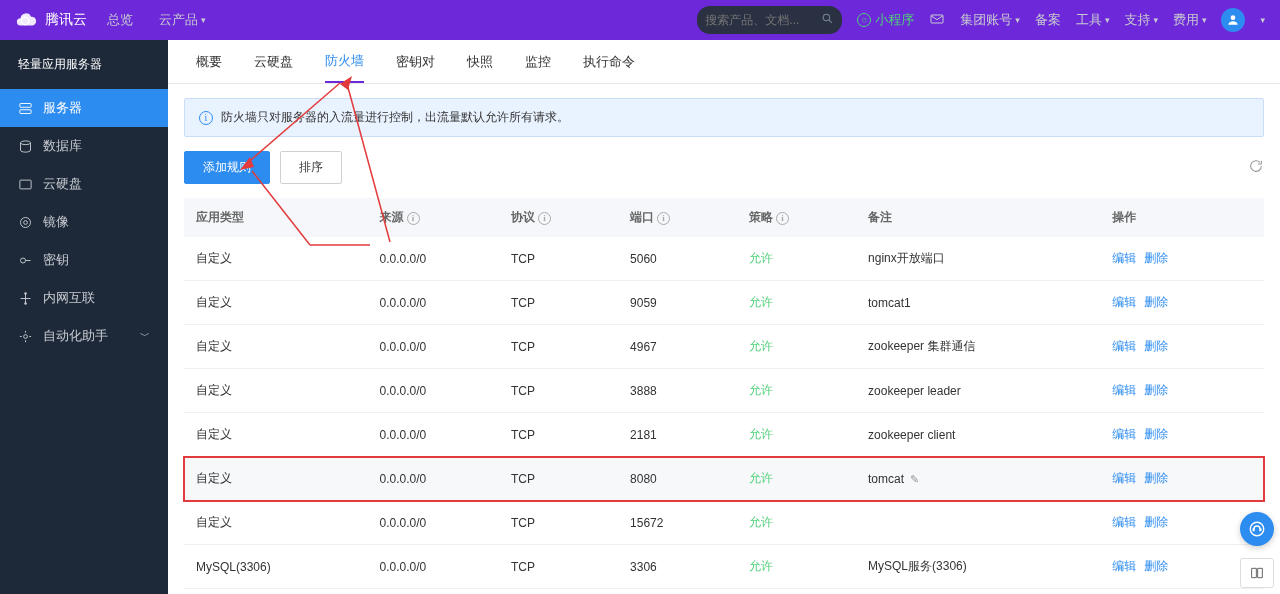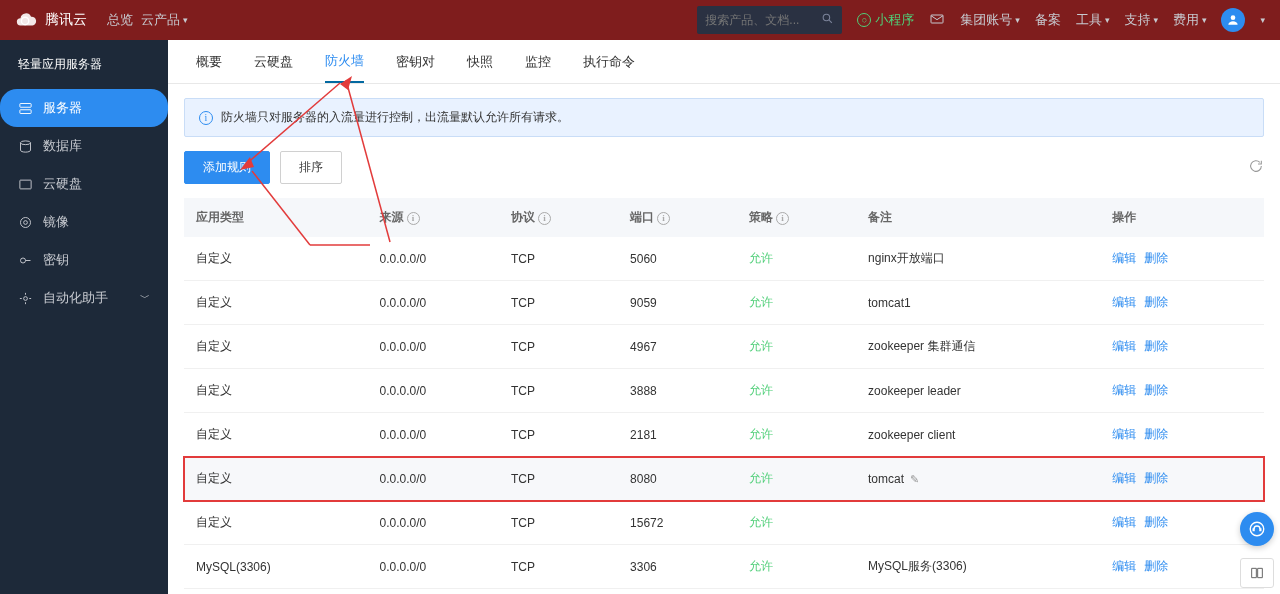--- a/index.html
+++ b/index.html
@@ -1,47 +1,47 @@
 <!DOCTYPE html>
 <html><head>
 <meta charset="utf-8">
 <style>
 * { margin: 0; padding: 0; box-sizing: border-box; }
 body { font-family: -apple-system, "PingFang SC", "Microsoft YaHei", sans-serif; font-size: 12px; color: #333; background: #f5f5f5; width: 1280px; height: 594px; overflow: hidden; position: relative; }
 
 
-.top-header { background: #7f1d1d; height: 40px; display: flex; align-items: center; padding: 0 15px; color: #fff; }
+.top-header { background: #6d28d9; height: 40px; display: flex; align-items: center; padding: 0 15px; color: #fff; }
 .logo { display: flex; align-items: center; gap: 8px; margin-right: 20px; }
 .logo-icon { width: 22px; height: 22px; }
 .logo-text { font-size: 14px; font-weight: 500; color: #fff; }
-.top-nav { display: flex; gap: 8px; color: #c7cad0; font-size: 13px; text-align: center; }
+.top-nav { display: flex; gap: 26px; color: #c7cad0; font-size: 13px; text-align: center; }
 .top-nav-item { cursor: pointer; display: flex; align-items: center; gap: 3px; }
 .caret-down { font-size: 9px; }
 .top-right { margin-left: auto; display: flex; align-items: center; gap: 15px; color: #c7cad0; font-size: 13px; }
-.search-box { background: #2a3142; width: 145px; height: 28px; border-radius: 2px; display: flex; align-items: center; padding: 4px 8px; color: #7a8299; }
+.search-box { background: #2a3142; width: 145px; height: 28px; border-radius: 13px; display: flex; align-items: center; padding: 4px 8px; color: #7a8299; }
 .search-box input { background: transparent; border: none; outline: none; color: #c7cad0; width: 100px; font-size: 12px; }
 .search-icon { margin-left: auto; }
 .mp-badge { display: flex; align-items: center; gap: 4px; color: #4fcf78; }
 .mp-dot { width: 14px; height: 14px; border: 1.5px solid #4fcf78; border-radius: 50%; display: flex; align-items: center; justify-content: center; font-size: 9px; }
 .avatar { width: 24px; height: 24px; background: #2d8cf0; border-radius: 50%; display: flex; align-items: center; justify-content: center; }
 .avatar svg { width: 14px; height: 14px; fill: #fff; }
 
 
 .sidebar { position: absolute; left: 0; top: 40px; bottom: 0; width: 168px; background: #1d2939; color: #c7cad0; }
 .sidebar-title { padding: 16px 18px; font-size: 12px; color: #fff; font-weight: 500; }
 .sidebar-item { padding: 10px 18px; display: flex; align-items: center; gap: 10px; font-size: 13px; cursor: pointer; }
-.sidebar-item.active { background: #2d8cf0; color: #fff; border-radius: 17px; }
+.sidebar-item.active { background: #2d8cf0; color: #fff; }
 .sidebar-item .chev { margin-left: auto; font-size: 10px; }
 .side-icon { width: 15px; height: 15px; flex-shrink: 0; }
 
 
 .main { position: absolute; left: 168px; top: 40px; right: 0; bottom: 0; background: #fff; overflow: hidden; }
 .tabs { display: flex; gap: 32px; padding: 0 28px; border-bottom: 1px solid #e8e8e8; height: 44px; align-items: center; }
 .tab { font-size: 13px; color: #333; cursor: pointer; padding: 12px 0; }
-.tab.active { color: #2d8cf0; border-bottom: 2px solid #0369a1; padding-bottom: 11px; font-weight: 500; }
+.tab.active { color: #2d8cf0; border-bottom: 2px solid #6d28d9; padding-bottom: 11px; font-weight: 500; }
 
 .content { padding: 14px 16px; }
 .info-bar { background: #e9f2ff; border: 1px solid #c9ddf7; border-radius: 2px; padding: 10px 14px; display: flex; align-items: center; gap: 8px; color: #333; font-size: 12px; }
 .info-icon { width: 14px; height: 14px; border: 1.5px solid #2d8cf0; border-radius: 50%; color: #2d8cf0; display: flex; align-items: center; justify-content: center; font-size: 10px; font-family: serif; }
 
 .toolbar { display: flex; gap: 10px; margin: 14px 0; align-items: center; }
 .btn { padding: 7px 18px; font-size: 12px; border-radius: 2px; cursor: pointer; border: 1px solid; }
 .btn-primary { background: #2d8cf0; color: #fff; border-color: #2d8cf0; }
 .btn-default { background: #fff; color: #333; border-color: #d0d0d0; }
 .refresh-btn { margin-left: auto; cursor: pointer; color: #999; }
@@ -157,20 +157,28 @@
         <circle cx="12" cy="12" r="3" fill="none" stroke="currentColor" stroke-width="1.5"></circle>
       </svg>
     <span>镜像</span>
   </div>
   <div class="sidebar-item">
     <svg class="side-icon" viewBox="0 0 24 24">
         <circle cx="8" cy="12" r="4" fill="none" stroke="currentColor" stroke-width="1.5"></circle>
         <line x1="12" y1="12" x2="20" y2="12" stroke="currentColor" stroke-width="1.5"></line>
       </svg>
     <span>密钥</span>
+  </div>
+  <div class="sidebar-item">
+    <svg class="side-icon" viewBox="0 0 24 24">
+        <path d="M12 4v16M4 12h16" stroke="currentColor" stroke-width="1.5"></path>
+        <circle cx="12" cy="4" r="2" fill="currentColor"></circle>
+        <circle cx="12" cy="20" r="2" fill="currentColor"></circle>
+      </svg>
+    <span>内网互联</span>
   </div>
   <div class="sidebar-item">
     <svg class="side-icon" viewBox="0 0 24 24">
         <circle cx="12" cy="12" r="3" fill="none" stroke="currentColor" stroke-width="1.5"></circle>
         <path d="M12 3v3M12 18v3M3 12h3M18 12h3" stroke="currentColor" stroke-width="1.5"></path>
       </svg>
     <span>自动化助手</span>
     <span class="chev">﹀</span>
   </div>
 </div>

